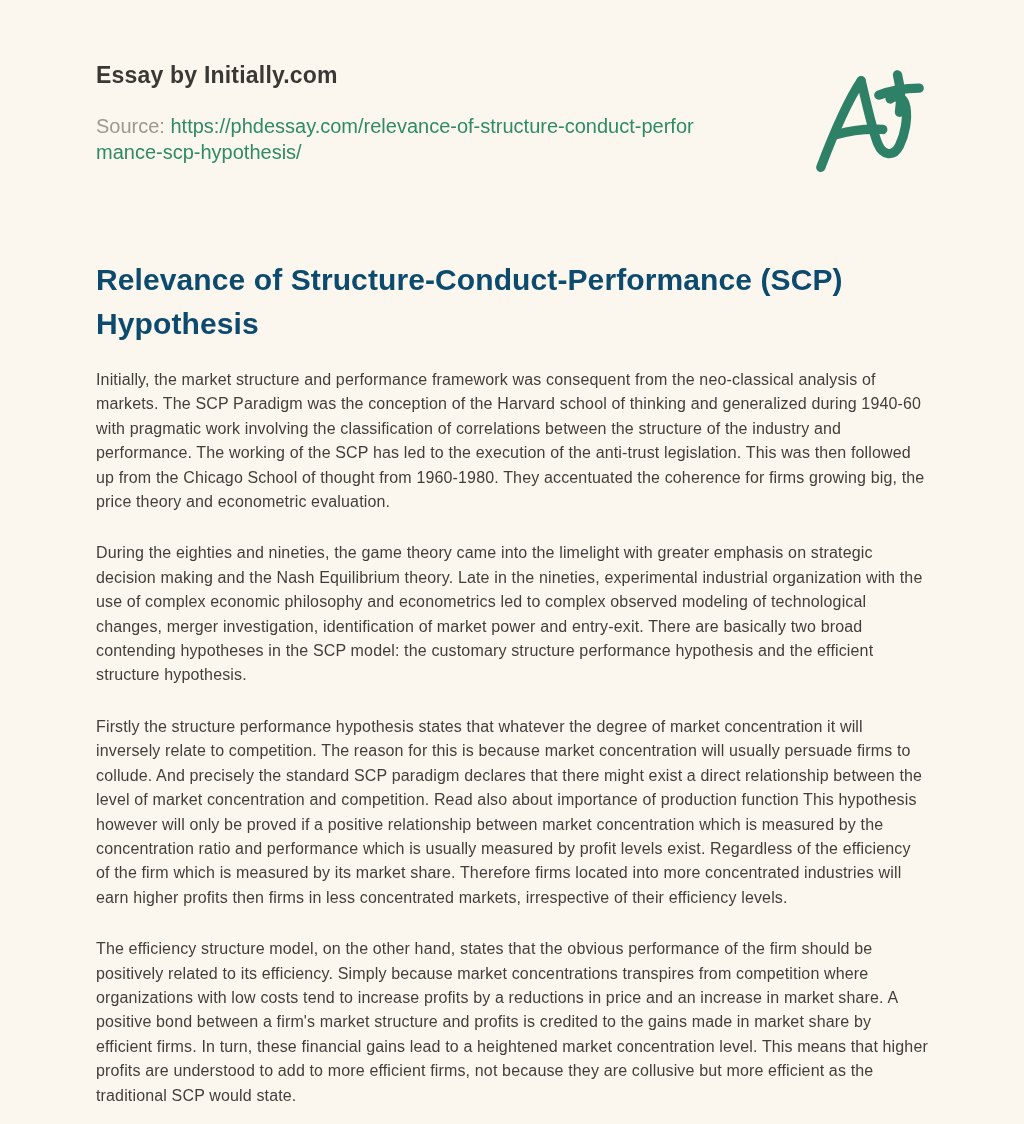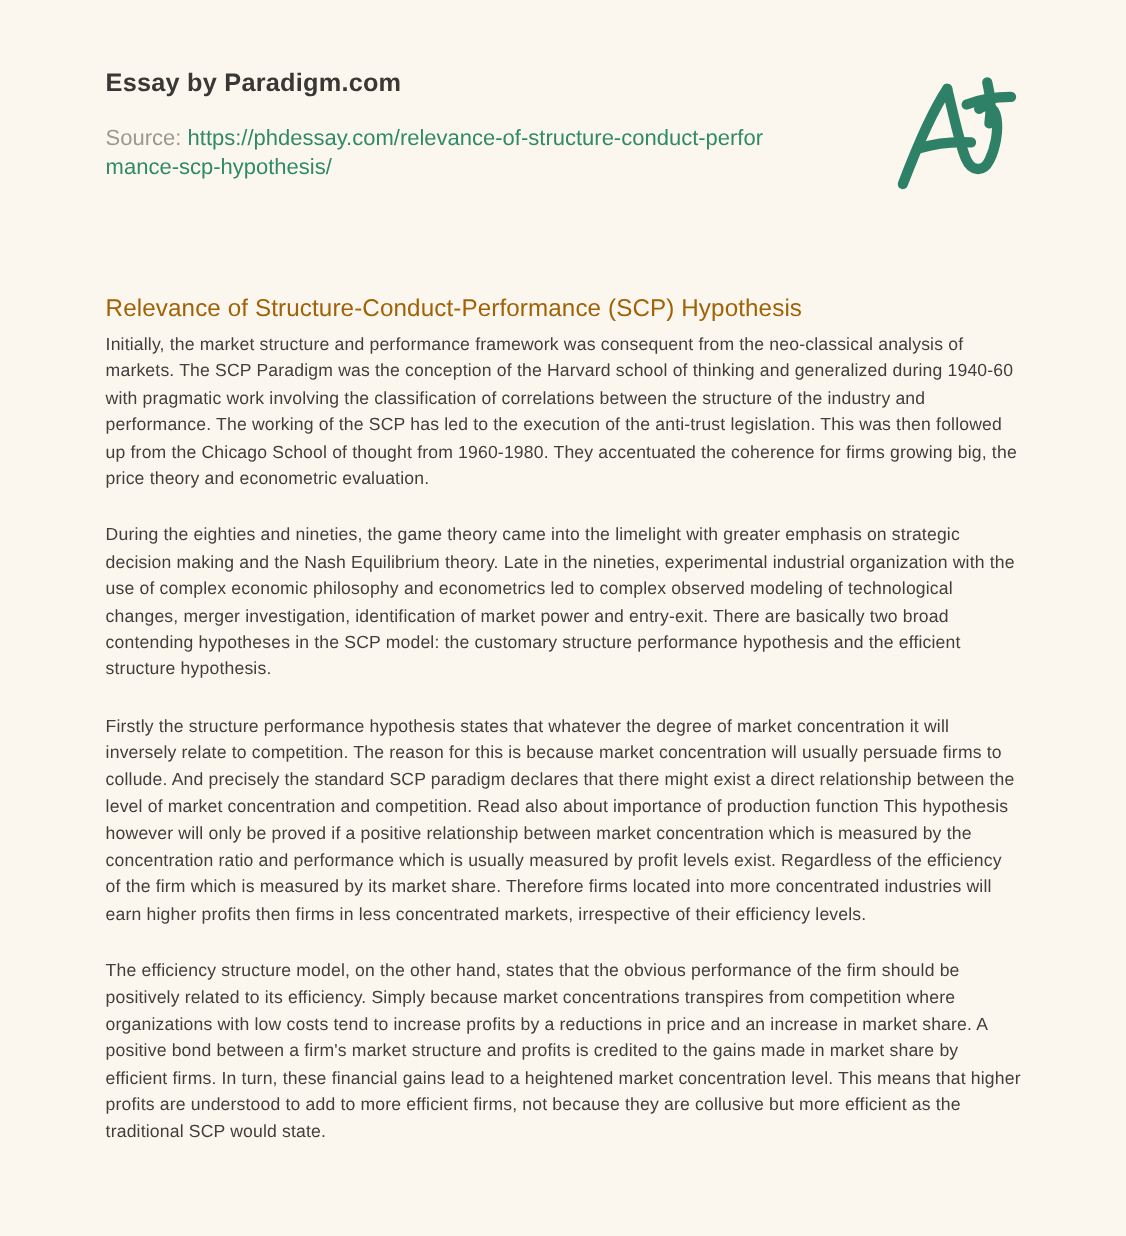--- a/index.html
+++ b/index.html
@@ -43,45 +43,45 @@
     cursor: pointer;
   }
   .logo-wrap {
     margin-top: 8px;
     width: 120px;
     height: 118px;
     flex: 0 0 auto;
   }
   .article-title {
     margin: 72px 0 0 0;
-    font-size: 22px;
+    font-size: 30px;
     line-height: 44px;
-    font-weight: 400;
+    font-weight: 700;
     letter-spacing: 0.1px;
-    color: #a16207;
+    color: #0c4a6e;
     max-width: 832px;
   }
-  .article-body { }
+  .article-body { margin-top: 22px; }
   .article-body p {
     margin: 0 0 27px 0;
     font-size: 16px;
     line-height: 24.4px;
     letter-spacing: 0.15px;
     color: #413f3c;
     max-width: 833px;
   }
 </style>
 </head>
 <body>
 
 <div class="page">
 
   <div class="header-row">
     <div class="header-left">
-      <h1 class="site-title">Essay by Paradigm.com</h1>
+      <h1 class="site-title">Essay by Initially.com</h1>
       <div class="source-line"><span>Source: </span><a class="source-link">https://phdessay.com/relevance-of-structure-conduct-performance-scp-hypothesis/</a></div>
     </div>
 
     <div class="logo-wrap">
       <svg viewBox="0 0 120 120" width="120" height="118" aria-hidden="true">
         <g fill="none" stroke="#2e8166" stroke-width="9.5" stroke-linecap="round" stroke-linejoin="round">
 
           <path d="M12 101 C 26 64 41 31 53 13"></path>
 
           <path d="M53 13 C 59 38 64 62 70 77 C 75 89 86 91 92 79 C 97.5 68 100.5 52 98.5 40 C 97 30 89 26.5 82.5 31.5"></path>

